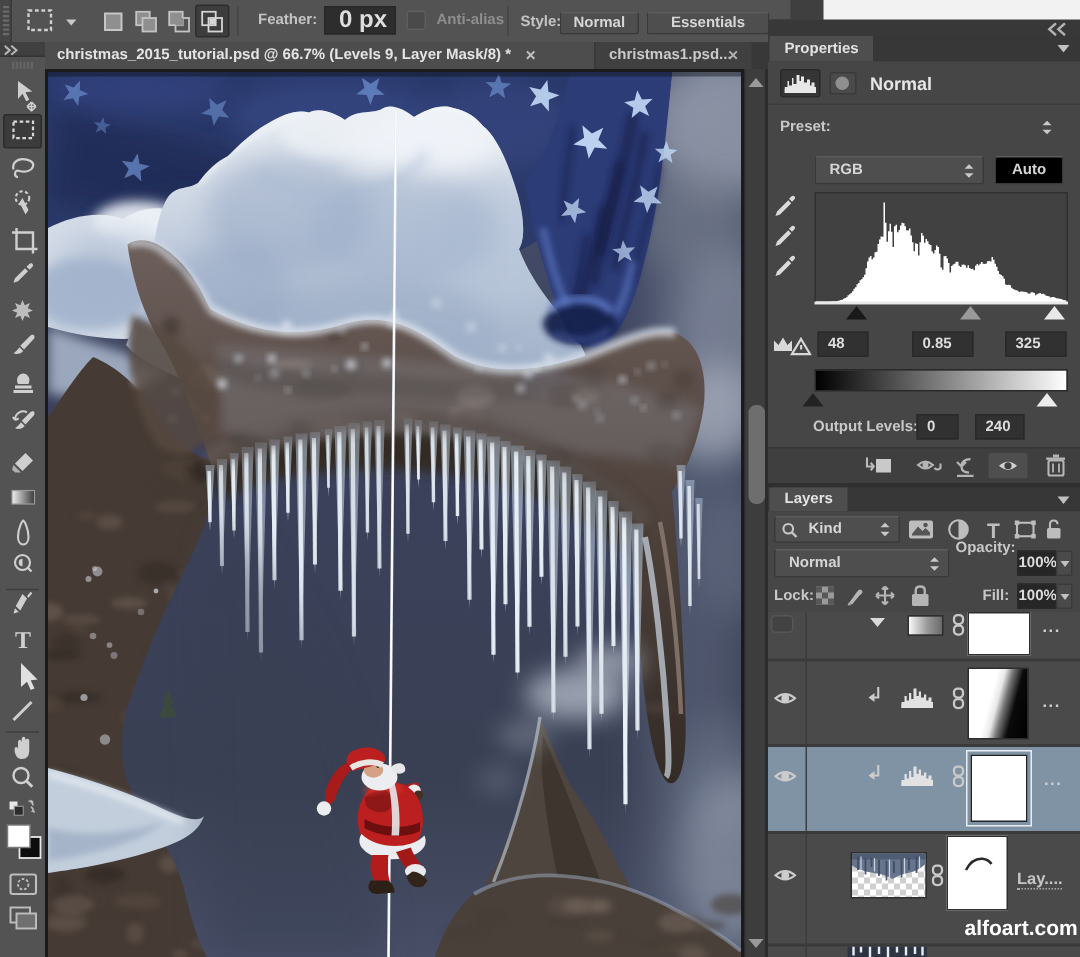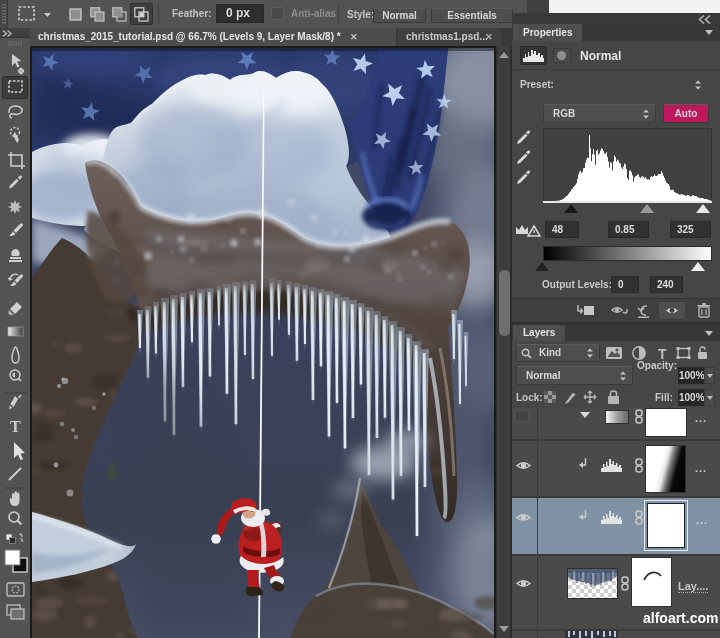--- a/index.html
+++ b/index.html
@@ -4,21 +4,21 @@
 <style>
 * { margin:0; padding:0; box-sizing:border-box; }
 html,body { width:720px; height:638px; overflow:hidden; background:#535353;
   font-family:"Liberation Sans", sans-serif; }
 #app { position:absolute; left:0; top:0; width:720px; height:638px; }
 .abs { position:absolute; }
 
 #optbar { position:absolute; left:0; top:0; width:720px; height:28px; background:#535353; }
 .optlabel { position:absolute; font-size:10px; font-weight:bold; color:#c4c4c4; }
 .optinput { position:absolute; background:#2d2d2d; border:1px solid #272727;
-  color:#dedede; font-size:12px; font-weight:bold; }
+  color:#dedede; font-size:16px; font-weight:bold; }
 .sep { position:absolute; width:1px; background:#444; top:4px; height:20px; }
 .modebtn { position:absolute; top:3px; width:23px; height:22px; border-radius:2px; }
 
 #tools { position:absolute; left:0; top:28px; width:30px; height:610px; background:#535353; }
 
 #tabbar { position:absolute; left:30px; top:28px; width:482px; height:18px; background:#383838; }
 .tab1 { position:absolute; left:0; top:0; height:18px; background:#4d4d4d;
   color:#e4e4e4; font-size:10px; font-weight:bold; line-height:18px; padding-left:8px; }
 .tab2 { position:absolute; top:0; height:18px; background:#404040;
   color:#c9c9c9; font-size:10px; font-weight:bold; line-height:18px; padding-left:9px; }
@@ -602,21 +602,21 @@
 <div class="plabel" style="left:68px;top:49px;font-size:12px;color:#e6e6e6;">Normal</div>
 <div class="abs" style="left:0;top:69px;width:208px;height:1px;background:#3c3c3c;"></div>
 <div class="plabel" style="left:8px;top:79px;">Preset:</div>
 <svg class="abs" style="left:182px;top:80px;" width="8" height="10">
         <path d="M1,3.5 L4,0.5 L7,3.5 Z M1,6.5 L4,9.5 L7,6.5 Z" fill="#c8c8c8"></path>
       </svg>
 <div class="dropdown" style="left:31px;top:104px;width:113px;height:19px;line-height:17px;padding-left:9px;">RGB</div>
 <svg class="abs" style="left:130px;top:109px;" width="8" height="10">
         <path d="M1,3.5 L4,0.5 L7,3.5 Z M1,6.5 L4,9.5 L7,6.5 Z" fill="#c8c8c8"></path>
       </svg>
-<div class="dropdown" style="left:151px;top:104px;width:46px;height:19px;line-height:17px;text-align:center;background:#be185d;">Auto</div>
+<div class="dropdown" style="left:151px;top:104px;width:46px;height:19px;line-height:17px;text-align:center;background:#000000;">Auto</div>
 <svg class="abs" style="left:3px;top:130px;" width="17" height="17">
         <path d="M12.5,1 C14,-0.5 16,1.5 14.5,3 L13,4.5 L11,2.5 Z M10.5,3.5 L12.5,5.5 L5,13 L2,14 L3,11 Z" fill="#dadada"></path>
       </svg>
 <svg class="abs" style="left:3px;top:150px;" width="17" height="17">
         <path d="M12.5,1 C14,-0.5 16,1.5 14.5,3 L13,4.5 L11,2.5 Z M10.5,3.5 L12.5,5.5 L5,13 L2,14 L3,11 Z" fill="#dadada"></path>
       </svg>
 <svg class="abs" style="left:3px;top:170px;" width="17" height="17">
         <path d="M12.5,1 C14,-0.5 16,1.5 14.5,3 L13,4.5 L11,2.5 Z M10.5,3.5 L12.5,5.5 L5,13 L2,14 L3,11 Z" fill="#dadada"></path>
       </svg>
 <div class="abs" style="left:31px;top:128px;width:169px;height:75px;background:#414141;border:1px solid #313131;"></div>

